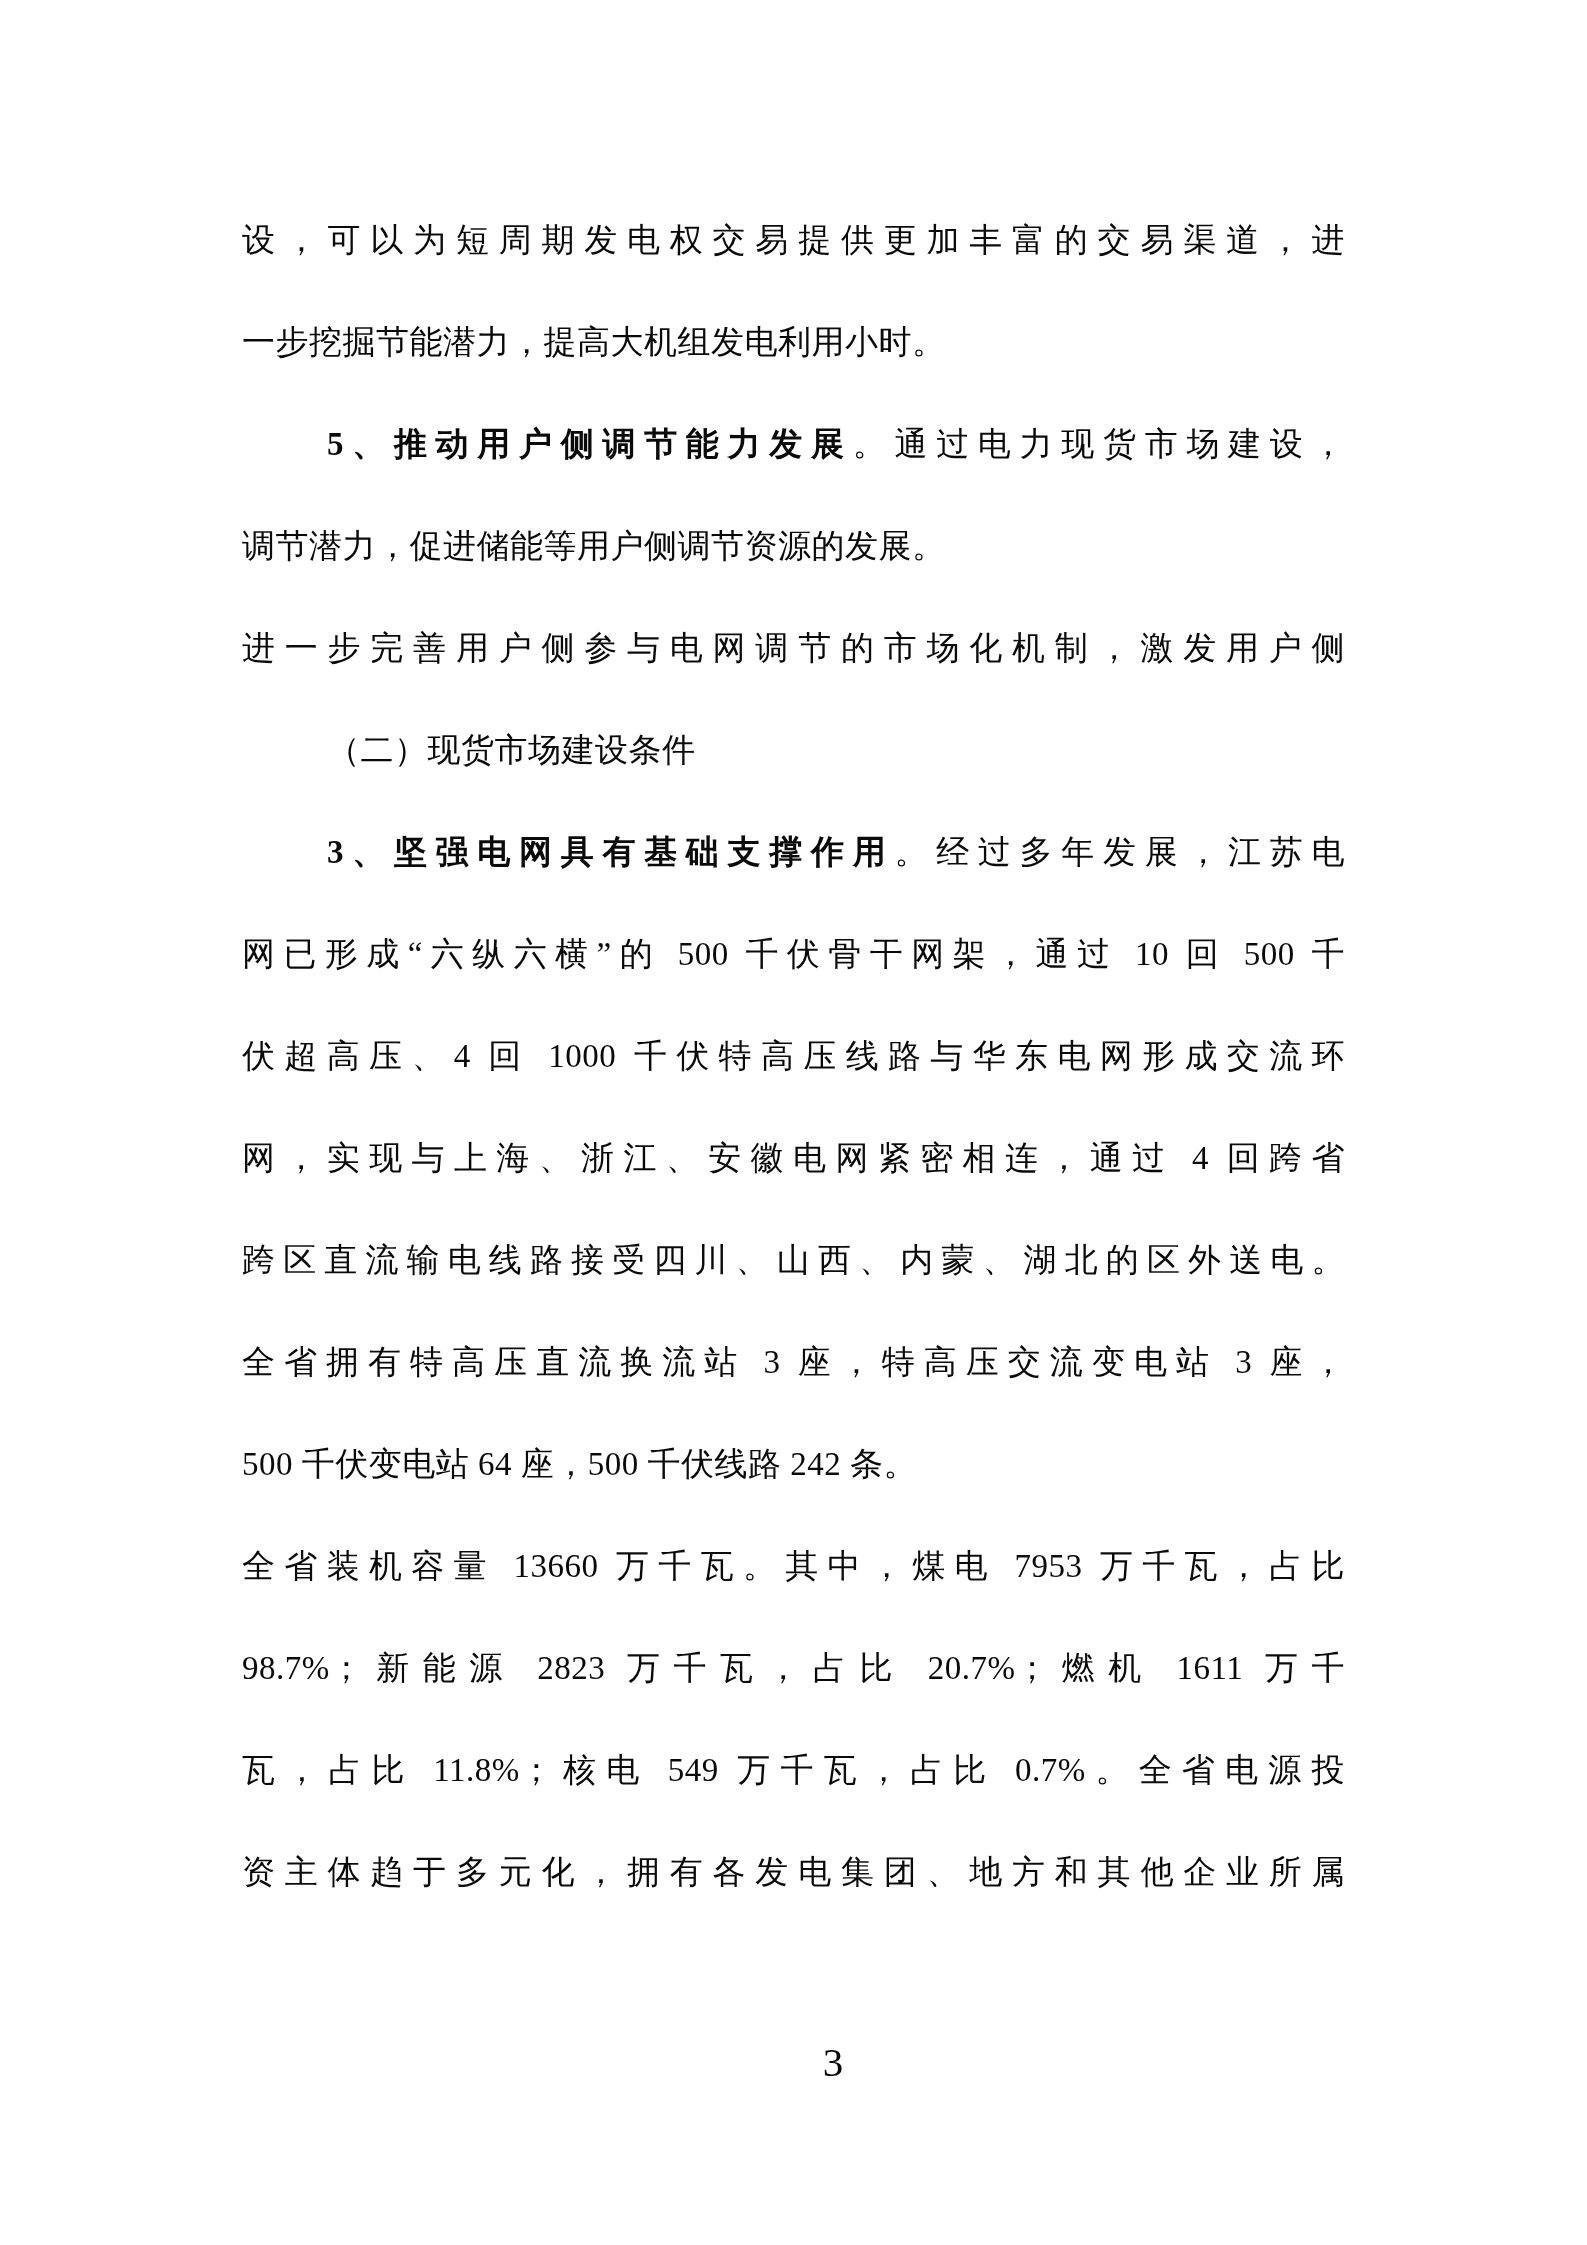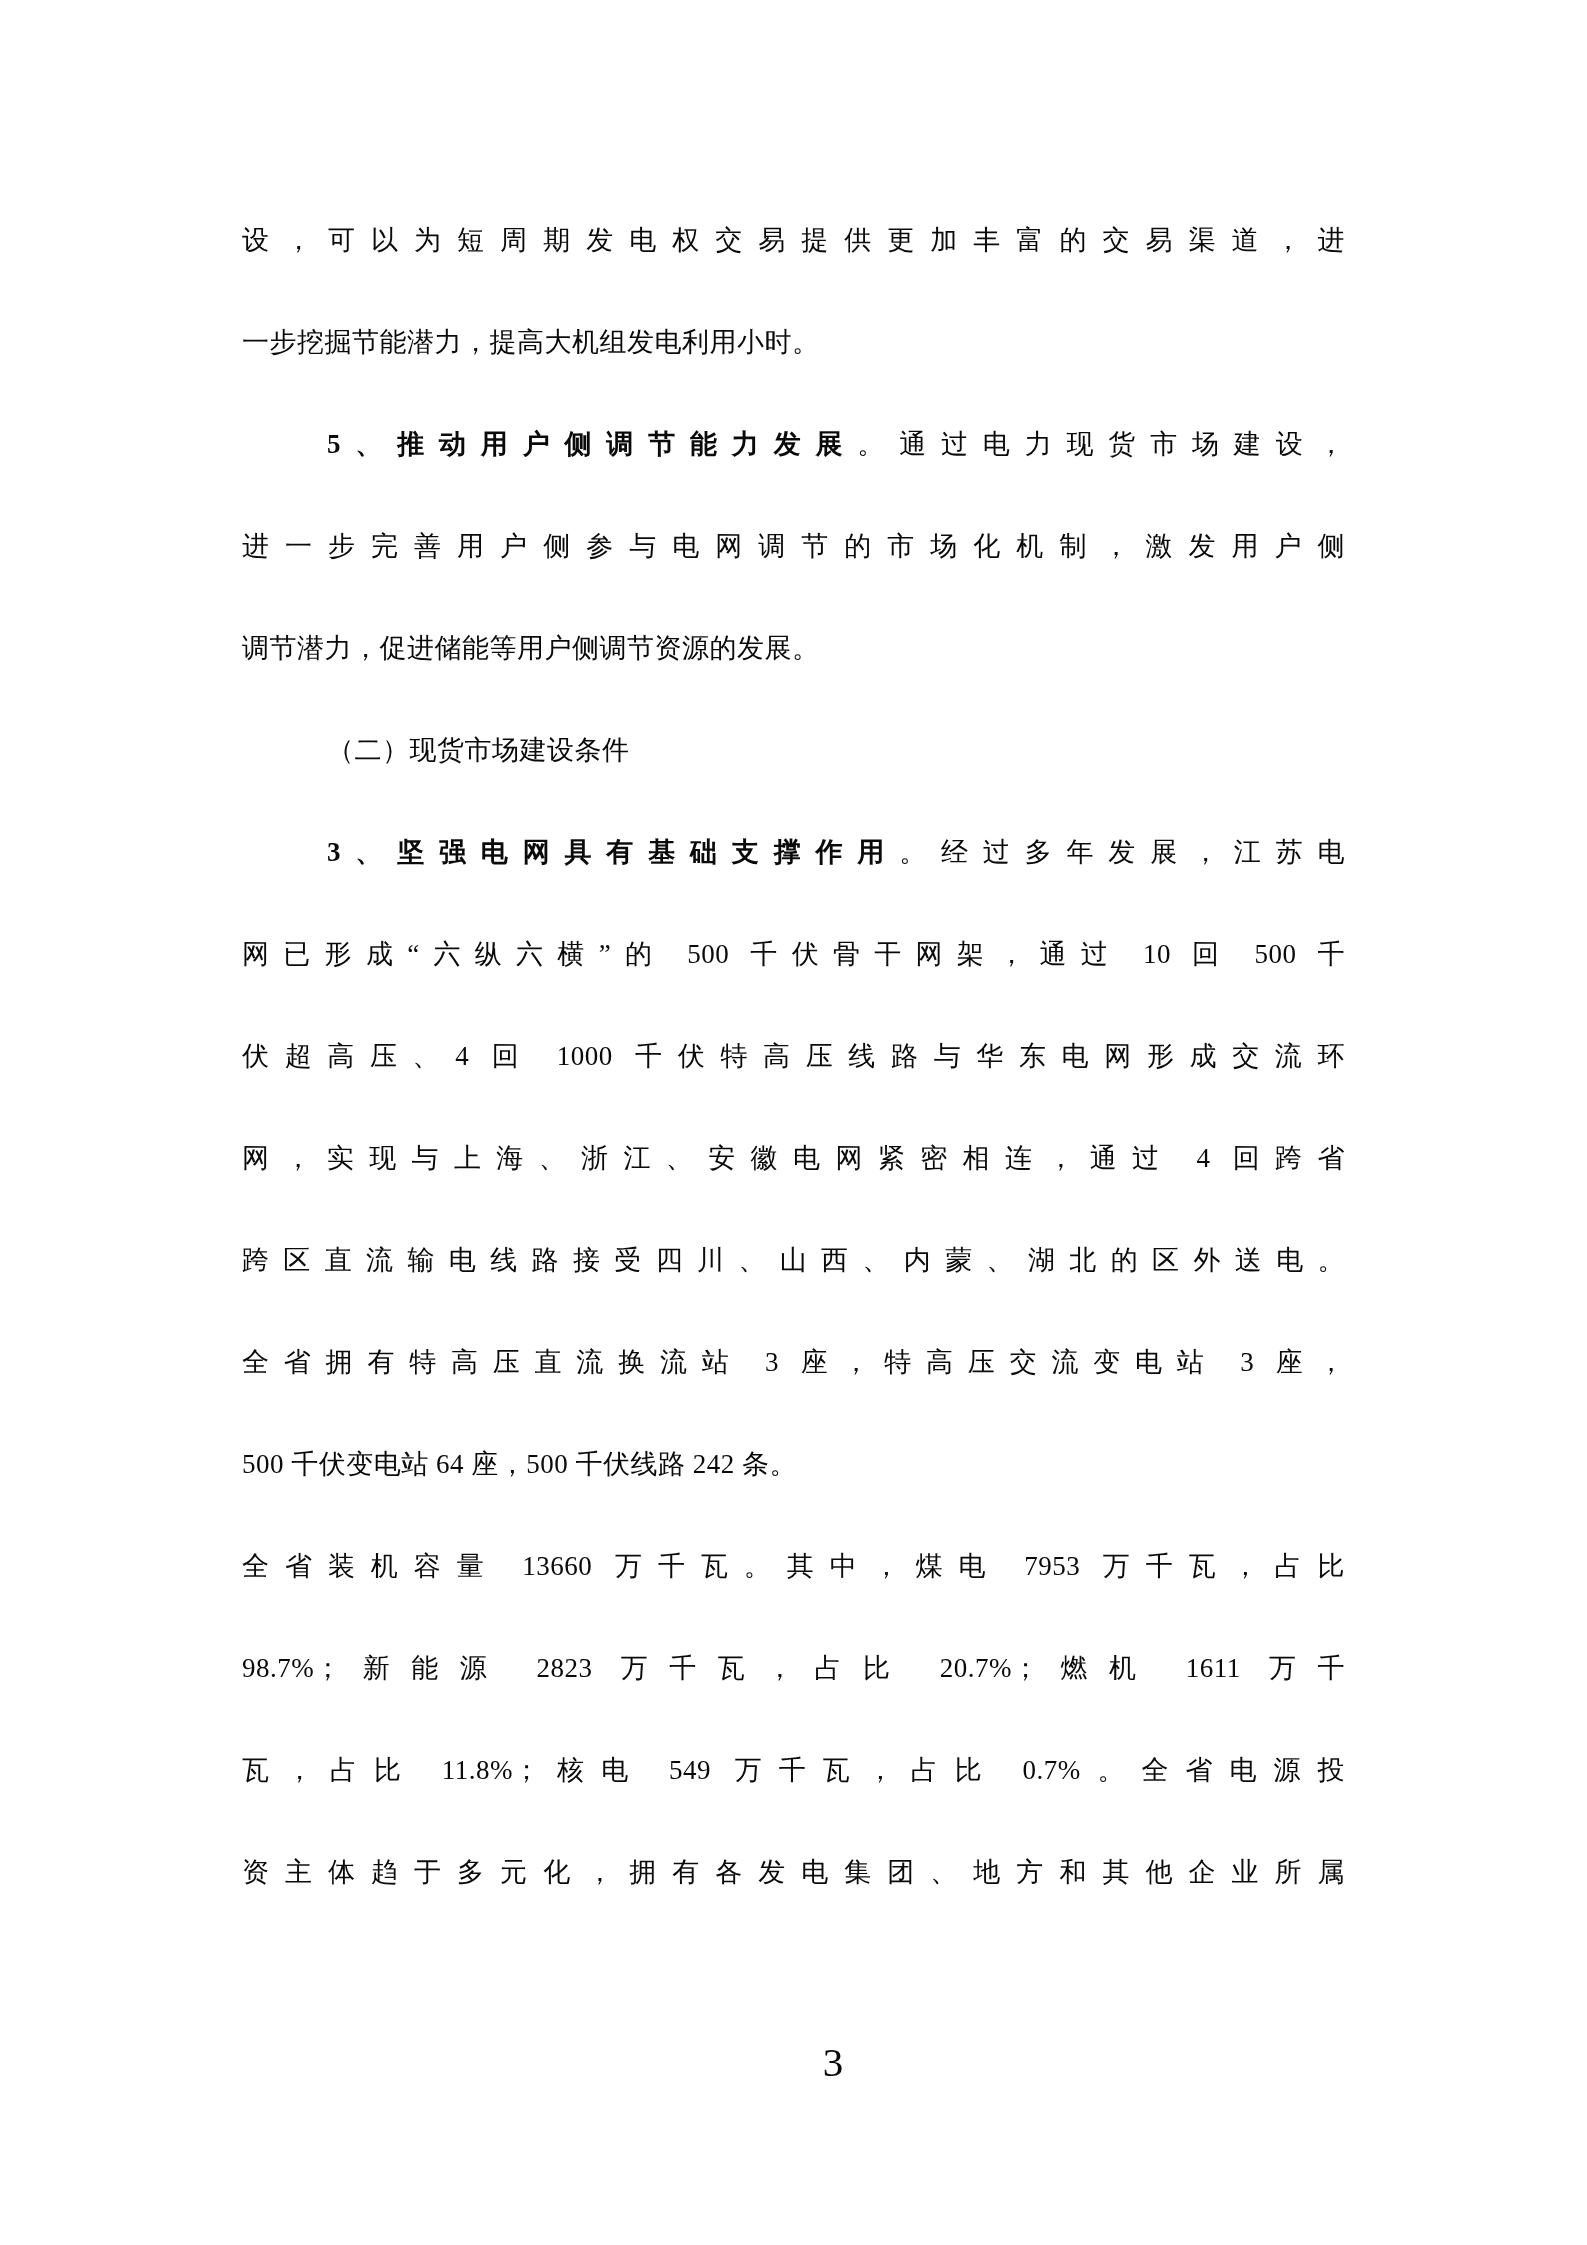--- a/index.html
+++ b/index.html
@@ -24,21 +24,21 @@
   }
   .textblock {
     position: absolute;
     left: 242px;
     top: 189px;
     width: 1103px;
   }
   .line {
     height: 102px;
     line-height: 102px;
-    font-size: 27px;
+    font-size: 33px;
     text-align: justify;
     text-align-last: justify;
     letter-spacing: 0.5px;
     white-space: nowrap;
   }
   .line.last {
     text-align-last: left;
   }
   .line.indent {
     text-indent: 85px;
@@ -65,23 +65,23 @@
 
 <div class="page">
   <div class="textblock">
 
     <div class="line"><span class="run">设，可以为短周期发电权交易提供更加丰富的交易渠道，进</span></div>
 
     <div class="line last"><span class="run">一步挖掘节能潜力，提高大机组发电利用小时。</span></div>
 
     <div class="line indent"><span class="run bold">5、推动用户侧调节能力发展</span><span class="run">。通过电力现货市场建设，</span></div>
 
+    <div class="line last"><span class="run">调节潜力，促进储能等用户侧调节资源的发展。</span></div>
+
     <div class="line"><span class="run">进一步完善用户侧参与电网调节的市场化机制，激发用户侧</span></div>
-
-    <div class="line last"><span class="run">调节潜力，促进储能等用户侧调节资源的发展。</span></div>
 
     <div class="line indent last"><span class="run section">（二）现货市场建设条件</span></div>
 
     <div class="line indent"><span class="run bold">3、坚强电网具有基础支撑作用</span><span class="run">。经过多年发展，江苏电</span></div>
 
     <div class="line"><span class="run">网已形成“六纵六横”的 500 千伏骨干网架，通过 10 回 500 千</span></div>
 
     <div class="line"><span class="run">伏超高压、4 回 1000 千伏特高压线路与华东电网形成交流环</span></div>
 
     <div class="line"><span class="run">网，实现与上海、浙江、安徽电网紧密相连，通过 4 回跨省</span></div>

